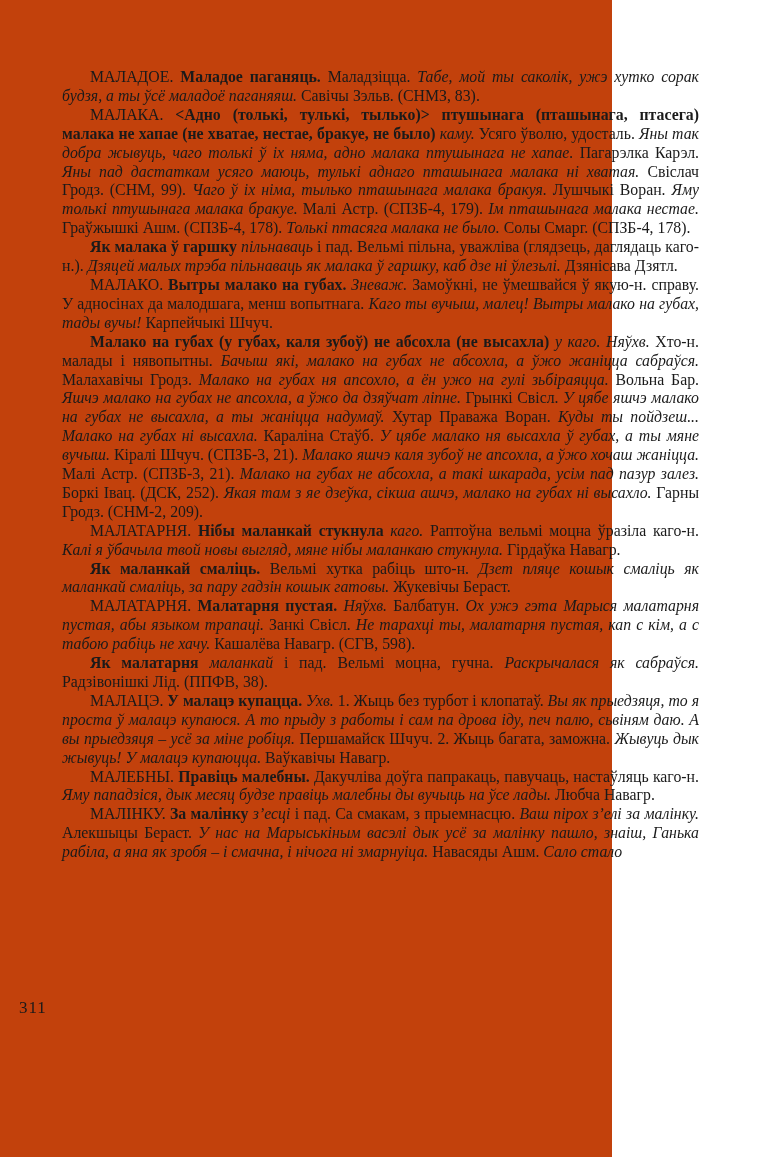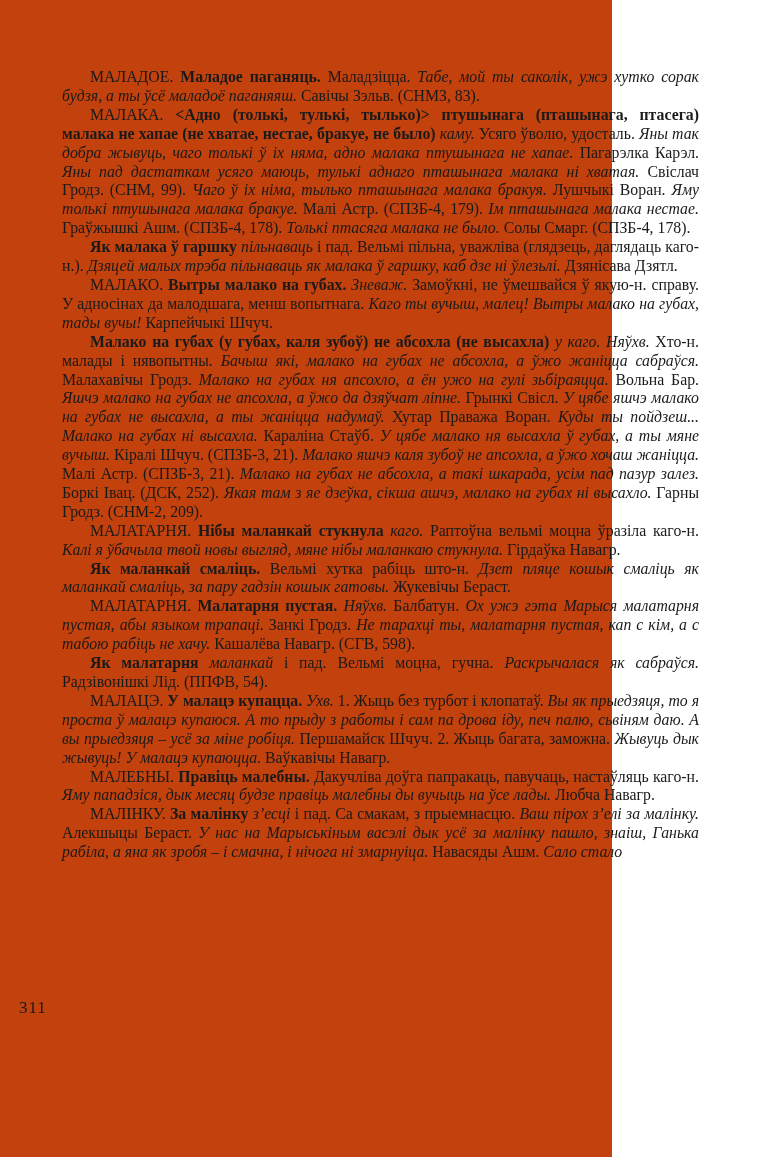--- a/index.html
+++ b/index.html
@@ -48,20 +48,20 @@
 
 <div class="page">
   <div class="text-block">
       <p class="para"><span>МАЛАДОЕ. </span><span class="b">Маладое паганяць. </span><span>Маладзіцца. </span><span class="i">Табе, мой ты саколік, ужэ хутко сорак будзя, а ты ўсё маладоё паганяяш. </span><span>Савічы Зэльв. (СНМЗ, 83).</span></p>
       <p class="para"><span>МАЛАКА. </span><span class="b">&lt;Адно (толькі, тулькі, тылько)&gt; птушынага (пташынага, птасега) малака не хапае (не хватае, нестае, бракуе, не было) </span><span class="i">каму. </span><span>Усяго ўволю, удосталь. </span><span class="i">Яны так добра жывуць, чаго толькі ў іх няма, адно малака птушынага не хапае. </span><span>Пагарэлка Карэл. </span><span class="i">Яны пад дастаткам усяго маюць, тулькі аднаго пташынага малака ні хватая. </span><span>Свіслач Гродз. (СНМ, 99). </span><span class="i">Чаго ў іх німа, тылько пташынага малака бракуя. </span><span>Лушчыкі Воран. </span><span class="i">Яму толькі птушынага малака бракуе. </span><span>Малі Астр. (СПЗБ-4, 179). </span><span class="i">Ім пташынага малака нестае. </span><span>Граўжышкі Ашм. (СПЗБ-4, 178). </span><span class="i">Толькі птасяга малака не было. </span><span>Солы Смарг. (СПЗБ-4, 178).</span></p>
       <p class="para"><span class="b">Як малака ў гаршку </span><span class="i">пільнаваць </span><span>і пад. Вельмі пільна, уважліва (глядзець, даглядаць каго-н.). </span><span class="i">Дзяцей малых трэба пільнаваць як малака ў гаршку, каб дзе ні ўлезьлі. </span><span>Дзянісава Дзятл.</span></p>
       <p class="para"><span>МАЛАКО. </span><span class="b">Вытры малако на губах. </span><span class="i">Зневаж. </span><span>Замоўкні, не ўмешвайся ў якую-н. справу. У адносінах да малодшага, менш вопытнага. </span><span class="i">Каго ты вучыш, малец! Вытры малако на губах, тады вучы! </span><span>Карпейчыкі Шчуч.</span></p>
       <p class="para"><span class="b">Малако на губах (у губах, каля зубоў) не абсохла (не высахла) </span><span class="i">у каго. Няўхв. </span><span>Хто-н. малады і нявопытны. </span><span class="i">Бачыш які, малако на губах не абсохла, а ўжо жаніцца сабраўся. </span><span>Малахавічы Гродз. </span><span class="i">Малако на губах ня апсохло, а ён ужо на гулі зьбіраяцца. </span><span>Вольна Бар. </span><span class="i">Яшчэ малако на губах не апсохла, а ўжо да дзяўчат ліпне. </span><span>Грынкі Свісл. </span><span class="i">У цябе яшчэ малако на губах не высахла, а ты жаніцца надумаў. </span><span>Хутар Праважа Воран. </span><span class="i">Куды ты пойдзеш... Малако на губах ні высахла. </span><span>Караліна Стаўб. </span><span class="i">У цябе малако ня высахла ў губах, а ты мяне вучыш. </span><span>Кіралі Шчуч. (СПЗБ-3, 21). </span><span class="i">Малако яшчэ каля зубоў не апсохла, а ўжо хочаш жаніцца. </span><span>Малі Астр. (СПЗБ-3, 21). </span><span class="i">Малако на губах не абсохла, а такі шкарада, усім пад пазур залез. </span><span>Боркі Івац. (ДСК, 252). </span><span class="i">Якая там з яе дзеўка, сікша ашчэ, малако на губах ні высахло. </span><span>Гарны Гродз. (СНМ-2, 209).</span></p>
       <p class="para"><span>МАЛАТАРНЯ. </span><span class="b">Нібы маланкай стукнула </span><span class="i">каго. </span><span>Раптоўна вельмі моцна ўразіла каго-н. </span><span class="i">Калі я ўбачыла твой новы выгляд, мяне нібы маланкаю стукнула. </span><span>Гірдаўка Навагр.</span></p>
       <p class="para"><span class="b">Як маланкай смаліць. </span><span>Вельмі хутка рабіць што-н. </span><span class="i">Дзет пляце кошык смаліць як маланкай смаліць, за пару гадзін кошык гатовы. </span><span>Жукевічы Бераст.</span></p>
-      <p class="para"><span>МАЛАТАРНЯ. </span><span class="b">Малатарня пустая. </span><span class="i">Няўхв. </span><span>Балбатун. </span><span class="i">Ох ужэ гэта Марыся малатарня пустая, абы языком трапаці. </span><span>Занкі Гродз. </span><span class="i">Не тарахці ты, малатарня пустая, кап с кім, а с табою рабіць не хачу. </span><span>Кашалёва Навагр. (СГВ, 598).</span></p>
-      <p class="para"><span class="b">Як малатарня </span><span class="i">маланкай </span><span>і пад. Вельмі моцна, гучна. </span><span class="i">Раскрычалася як сабраўся. </span><span>Радзівонішкі Лід. (ППФВ, 54).</span></p>
+      <p class="para"><span>МАЛАТАРНЯ. </span><span class="b">Малатарня пустая. </span><span class="i">Няўхв. </span><span>Балбатун. </span><span class="i">Ох ужэ гэта Марыся малатарня пустая, абы языком трапаці. </span><span>Занкі Свісл. </span><span class="i">Не тарахці ты, малатарня пустая, кап с кім, а с табою рабіць не хачу. </span><span>Кашалёва Навагр. (СГВ, 598).</span></p>
+      <p class="para"><span class="b">Як малатарня </span><span class="i">маланкай </span><span>і пад. Вельмі моцна, гучна. </span><span class="i">Раскрычалася як сабраўся. </span><span>Радзівонішкі Лід. (ППФВ, 38).</span></p>
       <p class="para"><span>МАЛАЦЭ. </span><span class="b">У малацэ купацца. </span><span class="i">Ухв. </span><span>1. Жыць без турбот і клопатаў. </span><span class="i">Вы як прыедзяця, то я проста ў малацэ купаюся. А то прыду з работы і сам па дрова іду, печ палю, сьвіням даю. А вы прыедзяця – усё за міне робіця. </span><span>Першамайск Шчуч. 2. Жыць багата, заможна. </span><span class="i">Жывуць дык жывуць! У малацэ купаюцца. </span><span>Ваўкавічы Навагр.</span></p>
       <p class="para"><span>МАЛЕБНЫ. </span><span class="b">Правіць малебны. </span><span>Дакучліва доўга папракаць, павучаць, настаўляць каго-н. </span><span class="i">Яму пападзіся, дык месяц будзе правіць малебны ды вучыць на ўсе лады. </span><span>Любча Навагр.</span></p>
       <p class="para"><span>МАЛІНКУ. </span><span class="b">За малінку </span><span class="i">з’есці </span><span>і пад. Са смакам, з прыемнасцю. </span><span class="i">Ваш пірох з’елі за малінку. </span><span>Алекшыцы Бераст. </span><span class="i">У нас на Марыськіным васэлі дык усё за малінку пашло, знаіш, Ганька рабіла, а яна як зробя – і смачна, і нічога ні змарнуіца. </span><span>Навасяды Ашм. </span><span class="i">Сало стало</span></p>
     </div>
   <div class="page-number">311</div>
 </div>
 
 </body></html>

